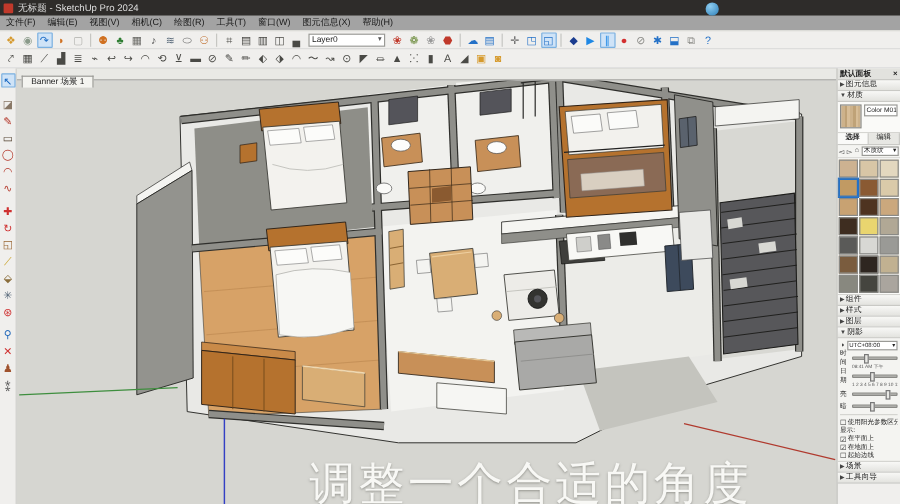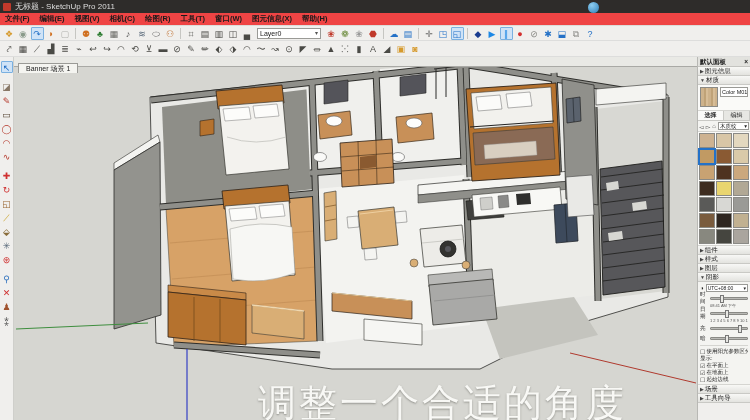--- a/index.html
+++ b/index.html
@@ -5,21 +5,21 @@
   * { margin:0; padding:0; box-sizing:border-box; }
   html,body { width:750px; height:420px; overflow:hidden; font-family:"Liberation Sans", sans-serif; background:#d6d6d1; }
 
   
   #titlebar { height:13px; background:#2e2c2a; color:#ddd; font-size:8px; display:flex; align-items:center; padding-left:3px; position:relative; }
   #app-logo { width:8px; height:8px; background:#c0392b; border-radius:1px; margin-right:4px; flex:0 0 auto; }
   #watermark-dot { position:absolute; left:588px; top:2px; width:11px; height:11px; border-radius:50%;
                    background:radial-gradient(circle at 35% 30%, #8ecdf0, #2d7fb8); z-index:50; }
 
   
-  #menubar { height:13px; background:#ef4444; border-bottom:1px solid #dcdcd8; display:flex; align-items:center; font-size:7.5px; color:#1a1a1a;font-weight:bold; }
+  #menubar { height:13px; background:#a3a3a3; border-bottom:1px solid #dcdcd8; display:flex; align-items:center; font-size:7.5px; color:#1a1a1a; }
   .menu-item { padding:0 5px; line-height:12px; cursor:default; }
 
   
   .toolbar { background:#f0efed; display:flex; align-items:center; padding:0 2px; border-bottom:1px solid #dddddc; }
   #toolbar-top { height:15px; }
   #toolbar-draw { height:16px; }
   .ticon { width:13px; height:13px; margin:0 0.5px; font-size:9px; line-height:13px; text-align:center; border:1px solid transparent; border-radius:1px; }
   .ticon.sel { background:#cfe3f7; border-color:#7ab0e0; }
   .tsep { width:1px; height:11px; background:#c6c6c2; margin:0 3px; }
   .tdrop { width:64px; height:11px; background:#fff; border:1px solid #9a9a96; font-size:7px; line-height:9px;
@@ -72,21 +72,21 @@
   .ticks { font-size:4px; color:#555; line-height:5px; padding-left:10px; letter-spacing:0; white-space:nowrap; overflow:hidden; }
   .cb-row { display:flex; align-items:center; height:7px; font-size:5.5px; white-space:nowrap; overflow:hidden; }
   .cb { font-size:6px; margin-right:1px; color:#333; }
   .sh-div { height:1px; background:#d5d5d1; margin:2px 0; }
 </style>
 </head>
 <body>
 
 <div id="titlebar">
   <div id="app-logo"></div>
-  <span>无标题 - SketchUp Pro 2011</span>
+  <span>无标题 - SketchUp Pro 2024</span>
   <div id="watermark-dot"></div>
 </div>
 
 <div id="menubar">
     <span class="menu-item">文件(F)</span>
     <span class="menu-item">编辑(E)</span>
     <span class="menu-item">视图(V)</span>
     <span class="menu-item">相机(C)</span>
     <span class="menu-item">绘图(R)</span>
     <span class="menu-item">工具(T)</span>

